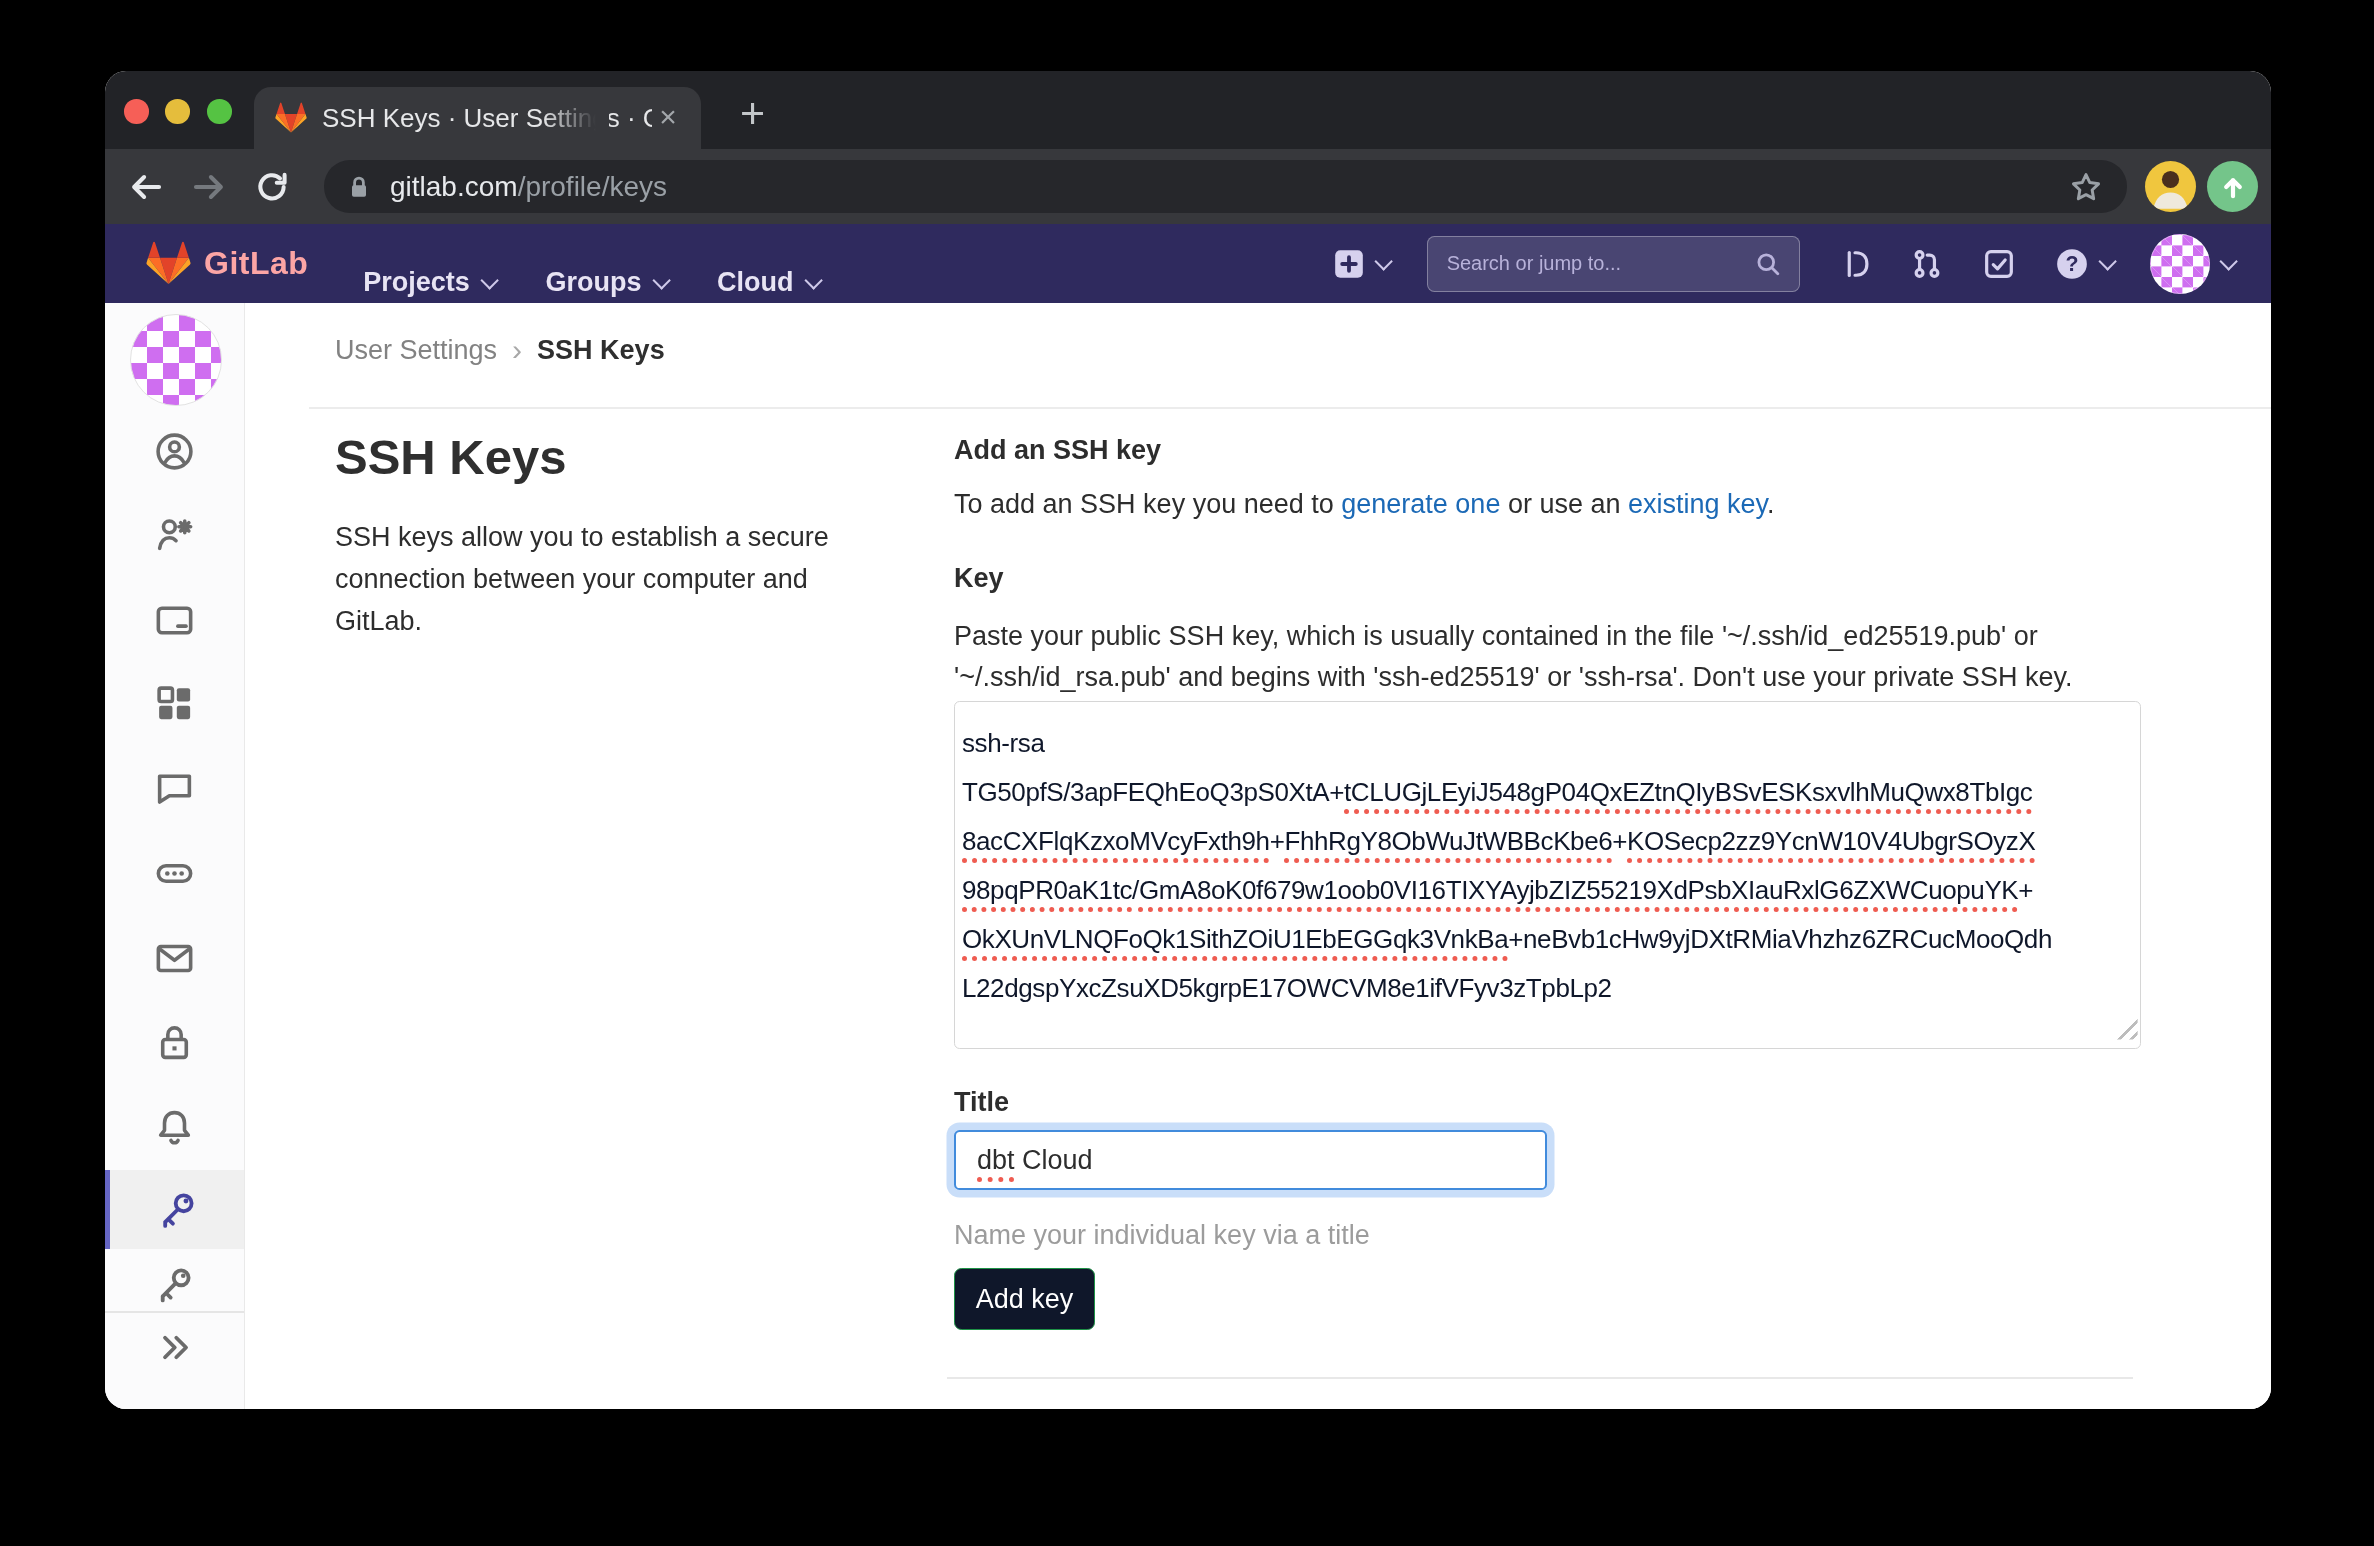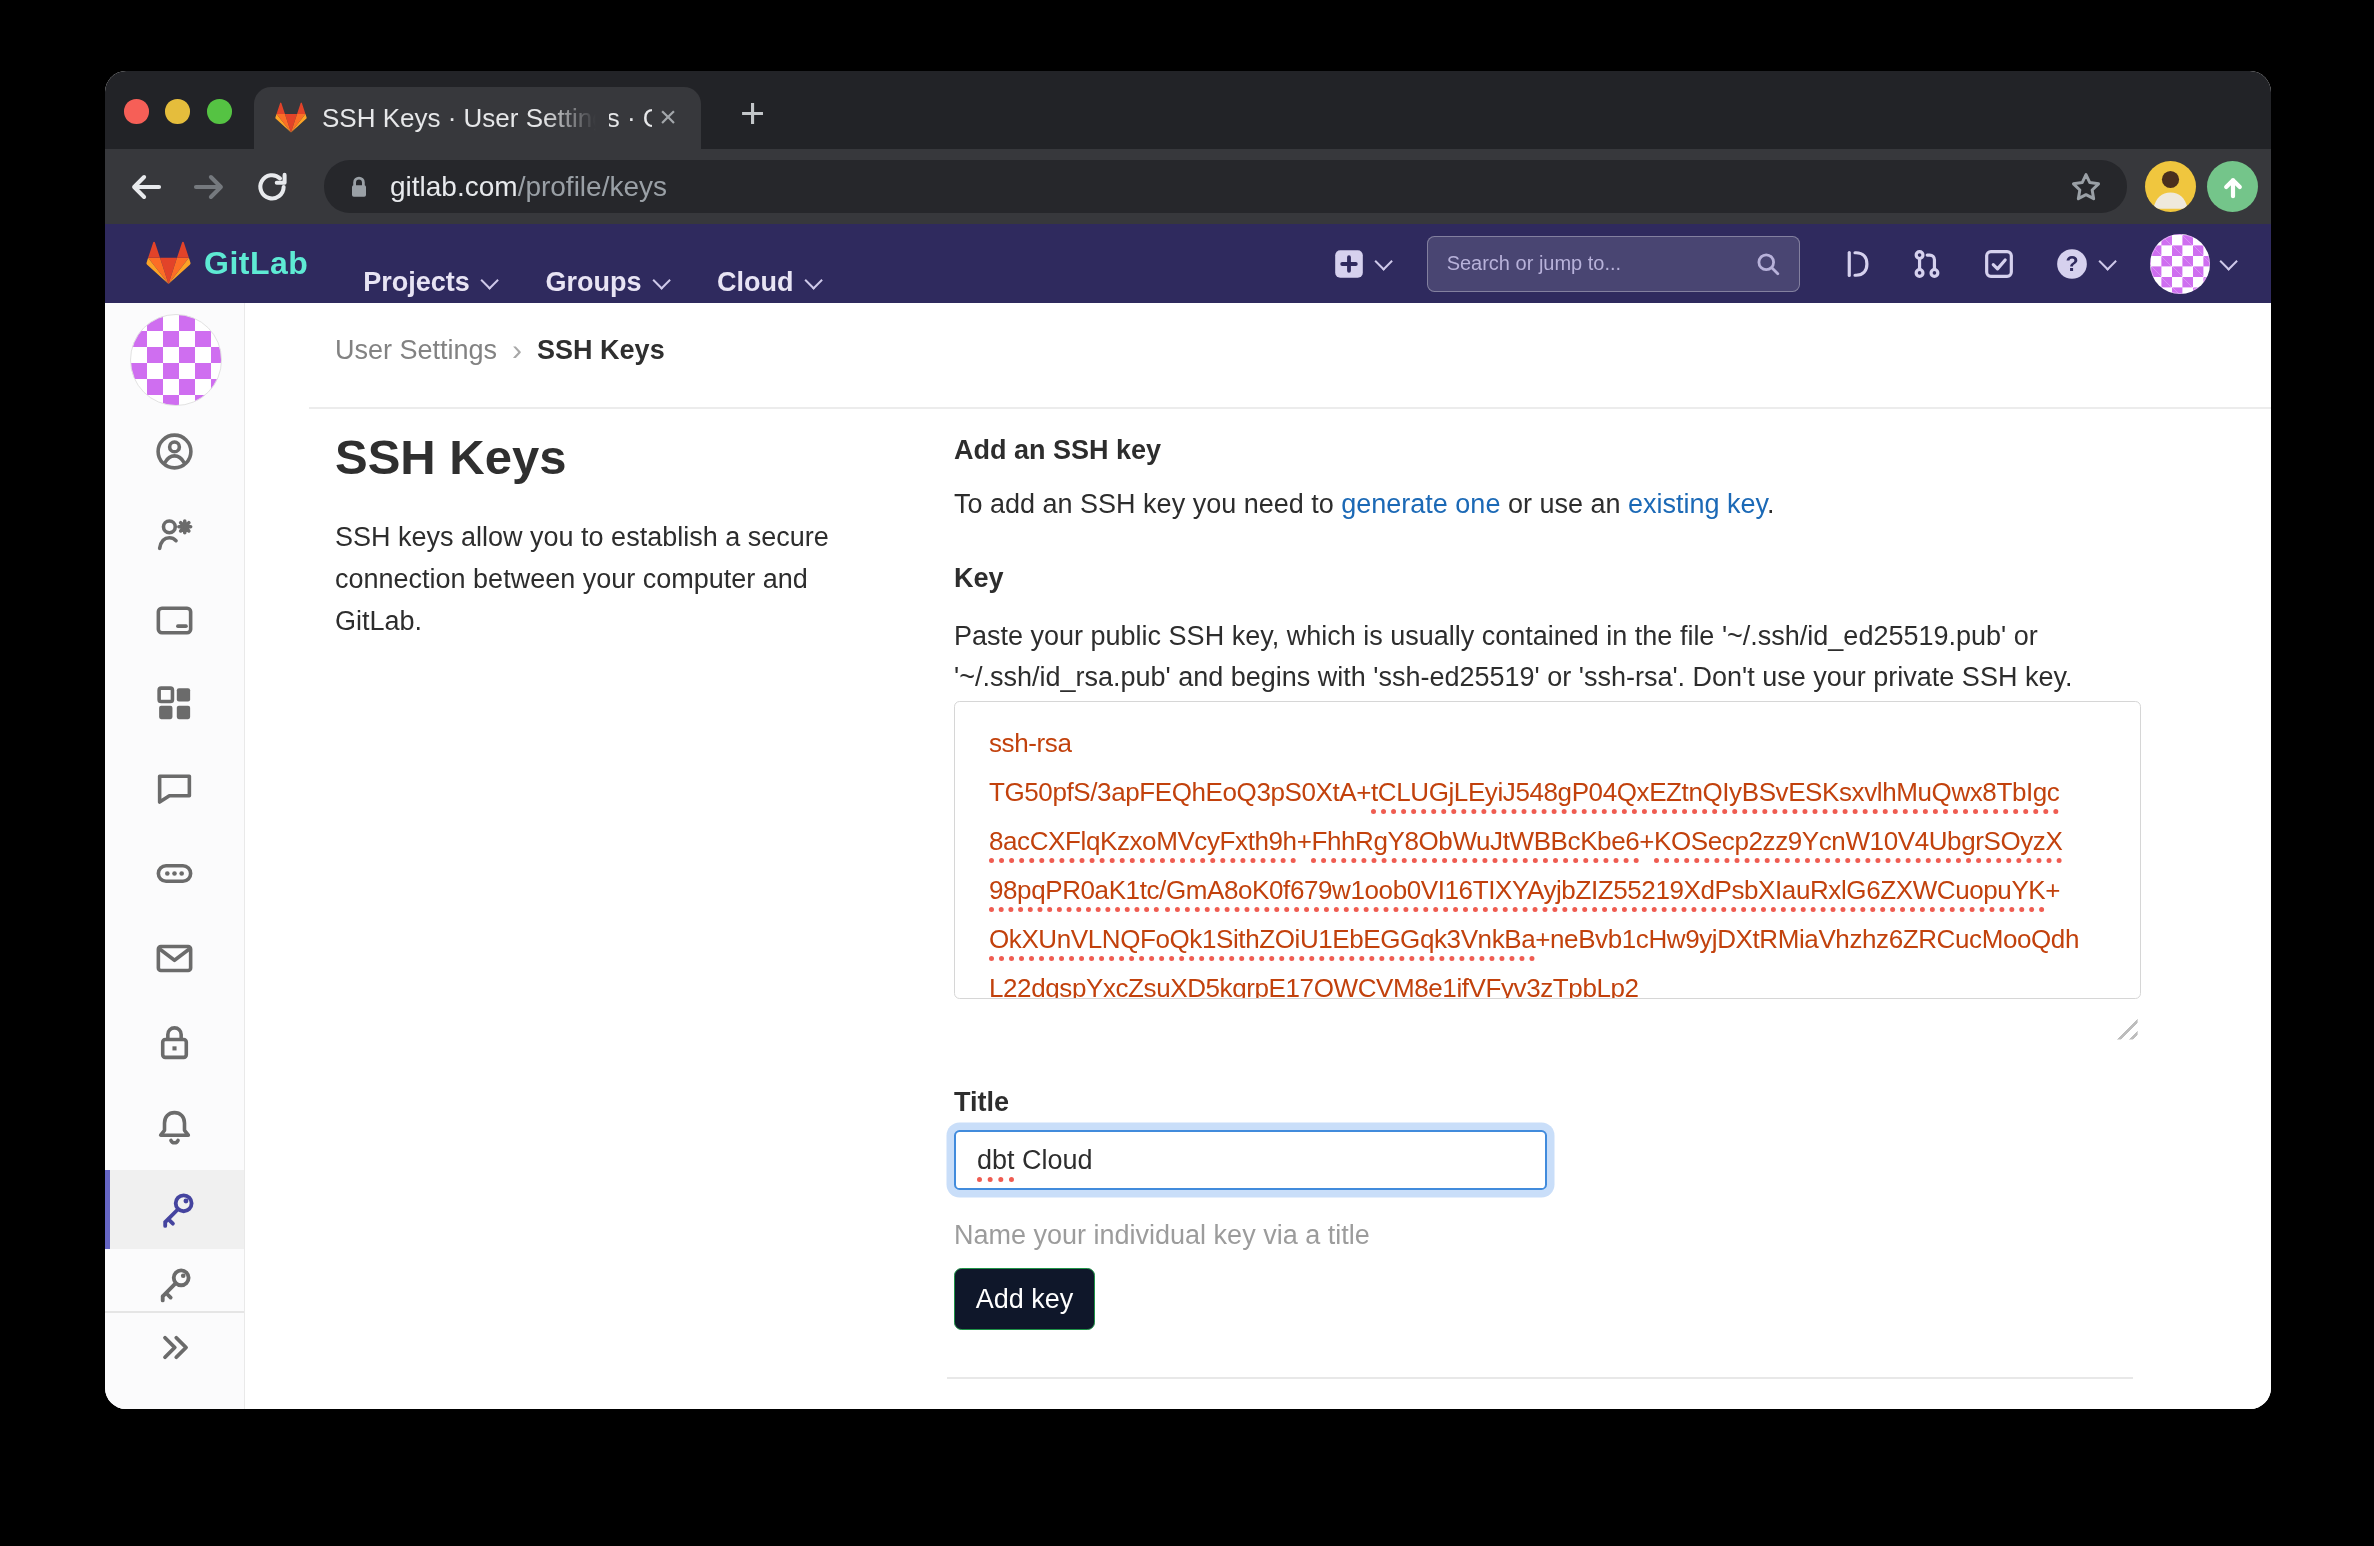--- a/index.html
+++ b/index.html
@@ -25,21 +25,21 @@
   .url{font-size:28px;margin-left:17px;white-space:nowrap;}
   .url .host{color:#e8eaed;}
   .url .path{color:#9aa0a6;}
   .star{position:absolute;right:24.5px;top:9.4px;width:34px;height:34px;}
   .tb-avatar{position:absolute;left:2040px;top:12.2px;width:51px;height:51px;border-radius:50%;background:#f0c63e;overflow:hidden;}
   .update-btn{position:absolute;left:2102px;top:12.2px;width:51px;height:51px;border-radius:50%;background:#74c58a;display:flex;align-items:center;justify-content:center;}
 
   
   .glbar{height:79px;background:#2f2a5e;display:flex;align-items:center;padding:0 38px 0 41px;box-sizing:border-box;flex:0 0 auto;}
   .brand{display:flex;align-items:center;}
-  .brand-name{color:#5eead4;font-size:32px;font-weight:700;margin-left:13px;letter-spacing:0.5px;}
+  .brand-name{color:#fca5a5;font-size:32px;font-weight:700;margin-left:13px;letter-spacing:0.5px;}
   .gl-links{display:flex;margin-left:55px;gap:51px;margin-top:38px;}
   .gl-link{display:flex;align-items:center;gap:11.3px;color:#e8e4f4;font-size:27px;font-weight:700;}
   .chev{width:11.3px;height:11.3px;border-right:2.8px solid #cfc9ea;border-bottom:2.8px solid #cfc9ea;transform:rotate(45deg) translateY(-2.8px);}
   .gl-right{margin-left:auto;display:flex;align-items:center;gap:38px;}
   .plus-grp{display:flex;align-items:center;gap:9.4px;color:#d6d1ee;}
   .gl-search{width:373px;height:56px;border-radius:7.5px;background:rgba(255,255,255,.13);border:1.4px solid rgba(255,255,255,.32);display:flex;align-items:center;padding:0 17px;box-sizing:border-box;}
   .gl-search input{flex:1;background:transparent;border:none;outline:none;font-size:20px;color:#e8e4f4;font-family:inherit;}
   .gl-search input::placeholder{color:#b8b2da;}
   .gl-ic{color:#d6d1ee;display:flex;align-items:center;gap:9.4px;}
   .help-circle{width:36px;height:36px;}
@@ -69,21 +69,21 @@
   .rule-top{position:absolute;left:64px;right:0;top:104px;height:1.9px;background:#ececec;}
   .page-title{position:absolute;left:90px;top:126px;font-size:49px;font-weight:700;color:#2f2f2f;}
   .page-desc{position:absolute;left:90px;top:213px;width:565px;line-height:42px;}
 
   .form-col{position:absolute;left:709px;top:0;width:1187px;}
   .sec-title{position:absolute;top:132px;font-weight:700;}
   .intro{position:absolute;top:186px;width:1187px;}
   a.link{color:#1b69b6;text-decoration:none;}
   .key-label{position:absolute;top:260px;font-weight:700;}
   .key-help{position:absolute;top:313px;width:1187px;line-height:41px;}
-  .key-box{position:absolute;top:398px;width:1187px;height:298px;box-sizing:border-box;border:1.9px solid #d6d6d6;border-radius:5.6px;background:#fff;padding:17px 34px;font-size:26px;line-height:49px;letter-spacing:-0.4px;color:#c2410c;overflow:hidden;}
+  .key-box{position:absolute;top:398px;width:1187px;height:348px;box-sizing:border-box;border:1.9px solid #d6d6d6;border-radius:5.6px;background:#fff;padding:17px 7px;font-size:26px;line-height:49px;letter-spacing:-0.4px;color:#0f172a;overflow:hidden;}
   .key-box div{white-space:nowrap;}
   .sq{text-decoration:underline dotted #ef5c51;text-decoration-thickness:4.7px;text-underline-offset:7.5px;}
   .grip{position:absolute;top:714px;left:1161px;width:22.6px;height:22.6px;background:repeating-linear-gradient(135deg,#bdbdbd 0 2.8px,transparent 2.8px 8.5px);clip-path:polygon(100% 0,100% 100%,0 100%);}
   .title-label{position:absolute;top:784px;font-weight:700;}
   .title-input{position:absolute;top:827px;width:593px;height:60px;box-sizing:border-box;border:2.4px solid #418bdc;border-radius:5.6px;box-shadow:0 0 0 7.5px #c9def9;background:#fff;display:flex;align-items:center;padding:0 21px;}
   .title-help{position:absolute;top:917px;color:#9c9c9c;}
   .submit{position:absolute;top:965px;width:141px;height:62px;background:#0f172a;border:0.9px solid #1d9246;border-radius:7.5px;color:#fff;font-size:27px;font-family:inherit;display:flex;align-items:center;justify-content:center;}
   .rule-bottom{position:absolute;left:702px;top:1074px;width:1186px;height:1.9px;background:#e8e8e8;}
 
   svg{display:block;}

